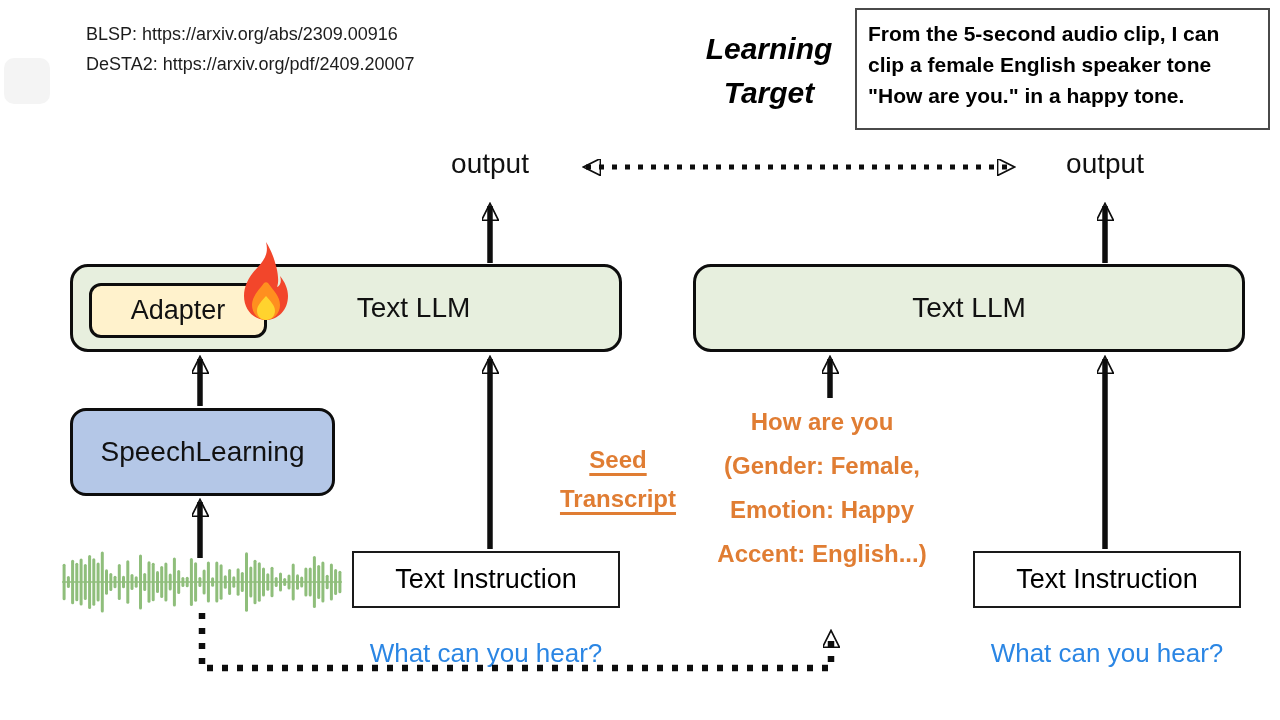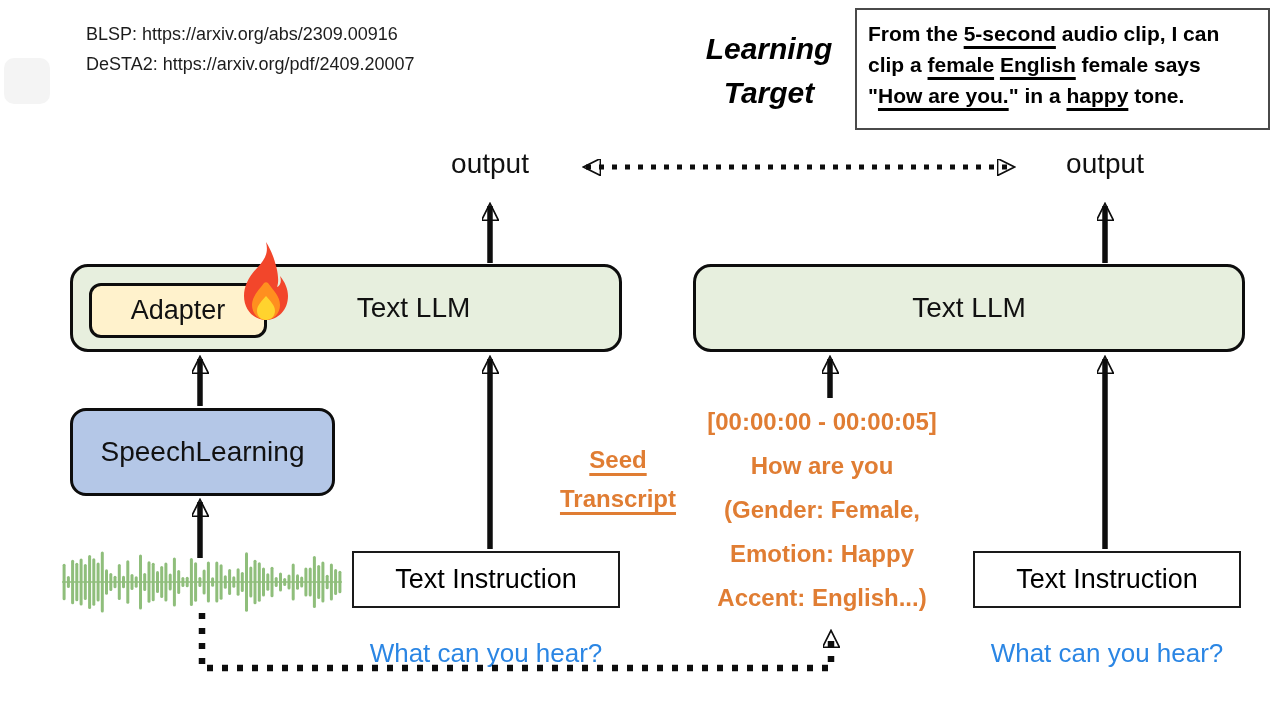--- a/index.html
+++ b/index.html
@@ -9,21 +9,21 @@
   .refs{position:absolute;left:52px;top:20px;font-size:18px;line-height:29.5px;color:#1c1c1c;margin-left:34px;}
 
   .artifact{position:absolute;left:4px;top:58px;width:46px;height:46px;background:#f4f4f4;border-radius:10px;}
 
   .lt-label{position:absolute;left:693px;top:27px;width:152px;text-align:center;
             font-size:30px;font-weight:bold;font-style:italic;line-height:44px;color:#000;}
 
   .lt-box{position:absolute;left:855px;top:8px;width:415px;height:122px;background:#fff;
           border:2px solid #4a4a4a;box-sizing:border-box;padding:8px 11px 0 11px;
           font-size:21px;font-weight:bold;line-height:31px;color:#000;white-space:nowrap;}
-  .u{text-decoration:underline;text-decoration-thickness:2.5px;text-underline-offset:4.5px;}
+  .u{text-decoration-thickness:2.5px;text-underline-offset:4.5px;}
 
   .output{position:absolute;top:148px;width:140px;text-align:center;font-size:28px;color:#111;}
   .out-left{left:420px;}
   .out-right{left:1035px;}
 
   .llm-box{position:absolute;top:264px;width:552px;height:88px;background:var(--llm-fill);
            border:3.5px solid #0d0d0d;border-radius:18px;box-sizing:border-box;}
   .llm-left{left:70px;}
   .llm-right{left:693px;}
   .llm-label{position:absolute;inset:0;display:flex;align-items:center;justify-content:center;
@@ -78,21 +78,21 @@
     <div>DeSTA2: https://arxiv.org/pdf/2409.20007</div>
   </div>
 
   <div class="lt-label">
     <div>Learning</div>
     <div>Target</div>
   </div>
 
   <div class="lt-box">
     <div><span>From the </span><span class="u">5-second</span><span> audio clip, I can</span></div>
-    <div><span>clip a </span><span class="u">female</span><span> </span><span class="u">English</span><span> female says</span></div>
+    <div><span>clip a </span><span class="u">female</span><span> </span><span class="u">English</span><span> speaker tone</span></div>
     <div><span>"</span><span class="u">How are you.</span><span>" in a </span><span class="u">happy</span><span> tone.</span></div>
   </div>
 
   <div class="output out-left">output</div>
   <div class="output out-right">output</div>
 
   <div class="llm-box llm-left">
     <div class="llm-label llm-label-left">Text LLM</div>
     <div class="adapter">
       <span>Adapter</span>
@@ -189,21 +189,20 @@
 
   <div class="ti ti-left">Text Instruction</div>
   <div class="prompt prompt-left">What can you hear?</div>
 
   <div class="seed-label">
     <div>Seed</div>
     <div>Transcript</div>
   </div>
 
   <div class="seed-block">
-    <div>[00:00:00 - 00:00:05]</div>
     <div>How are you</div>
     <div>(Gender: Female,</div>
     <div>Emotion: Happy</div>
     <div>Accent: English...)</div>
   </div>
 
   <div class="ti ti-right">Text Instruction</div>
   <div class="prompt prompt-right">What can you hear?</div>
 
   <svg class="arrows" width="1280" height="720" viewBox="0 0 1280 720">

